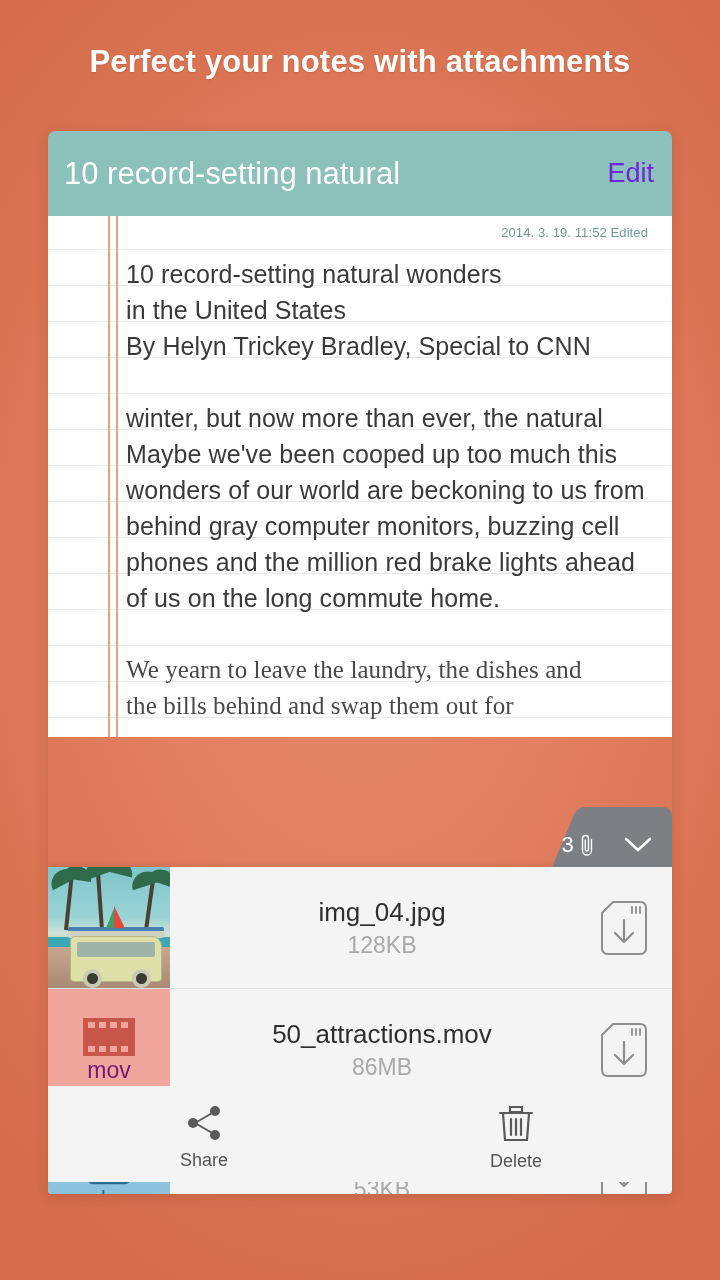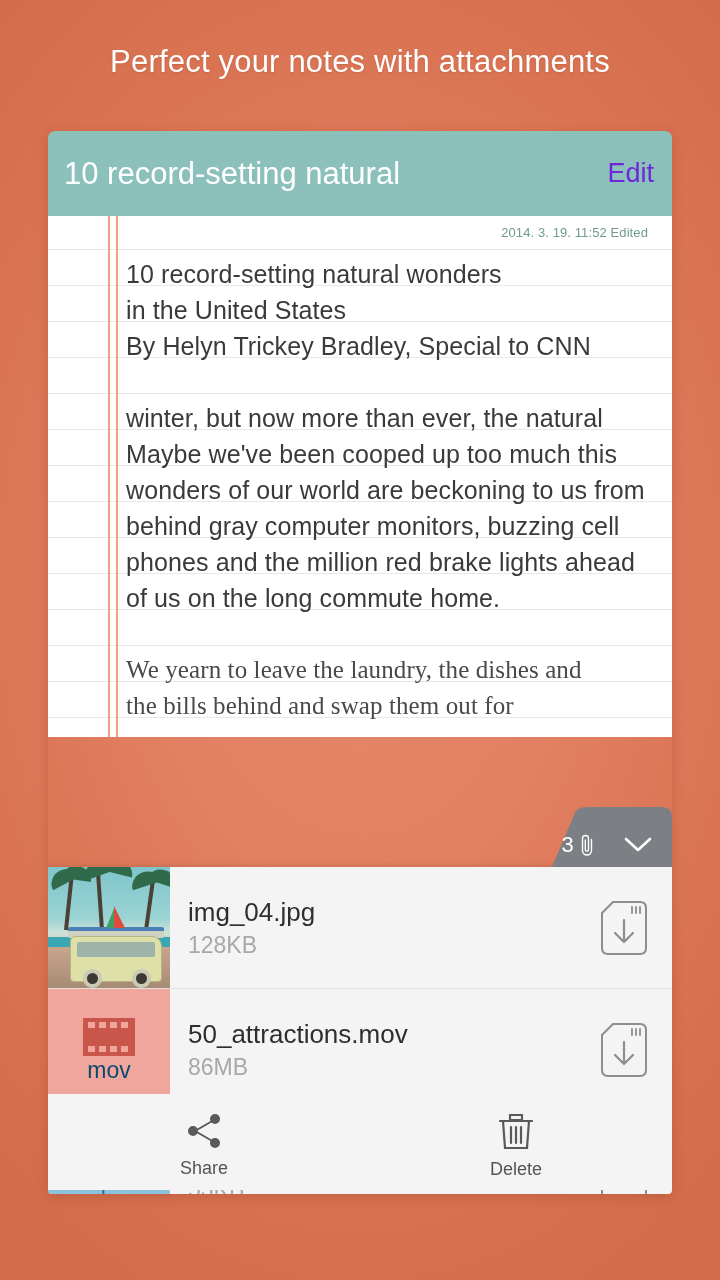--- a/index.html
+++ b/index.html
@@ -19,21 +19,21 @@
 
   
   .promo-heading {
     position: absolute;
     top: 44px;
     left: 0;
     width: 720px;
     text-align: center;
     color: #ffffff;
     font-size: 31px;
-    font-weight: 400;
+    font-weight: 700;
     letter-spacing: 0.2px;
     text-shadow: 0 1px 2px rgba(120,50,30,0.18);
   }
 
   
   .app-panel {
     position: absolute;
     left: 48px;
     top: 131px;
     width: 624px;
@@ -152,24 +152,25 @@
   }
   .paperclip-icon { display: block; }
   .chevron-icon { display: block; }
 
   
   .attach-drawer {
     position: absolute;
     left: 0;
     top: 736px;
     width: 624px;
-    bottom: 4px;
+    bottom: 12px;
     background: #f4f4f4;
     z-index: 4;
     box-shadow: 0 -2px 5px rgba(60,30,20,0.12);
+    text-align: center;
   }
 
   .attach-row {
     position: relative;
     height: 122px;
     display: flex;
     align-items: stretch;
     background: #f4f4f4;
     border-bottom: 1px solid #e0e0e0;
     cursor: pointer;
@@ -246,21 +247,21 @@
     border-top: 22px solid transparent;
   }
   .photo-thumb .sailfin2 {
     position: absolute; left: 58px; bottom: 60px;
     width: 0; height: 0;
     border-right: 9px solid #3f9f6a;
     border-top: 22px solid transparent;
   }
 
   .mov-thumb { background: #f0a69c; }
-  .mov-thumb .type-label { color: #0c4a6e; }
+  .mov-thumb .type-label { color: #701a75; }
   .xlsx-thumb { background: #8cc2dc; }
   .xlsx-thumb .type-label { color: #2a6d90; }
 
   .attach-info {
     flex: 1;
     display: flex;
     flex-direction: column;
     justify-content: center;
     padding-left: 18px;
     gap: 4px;

